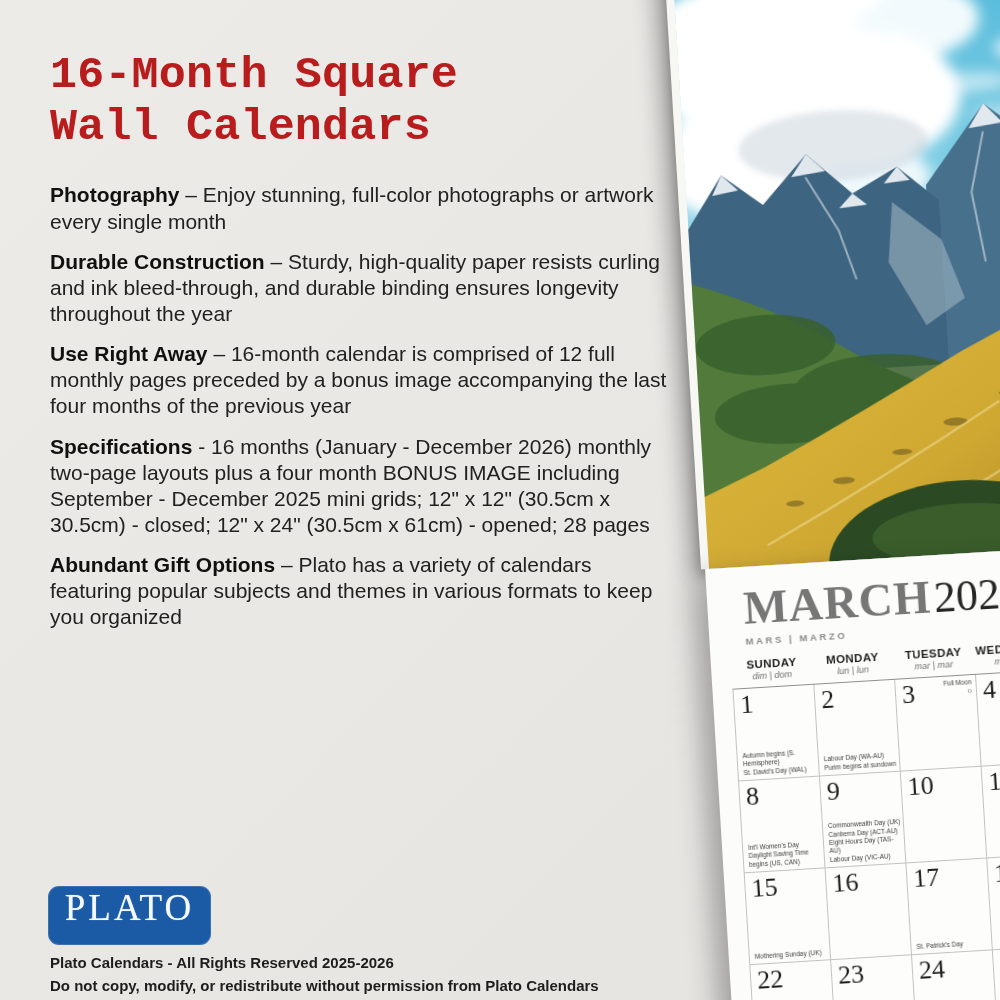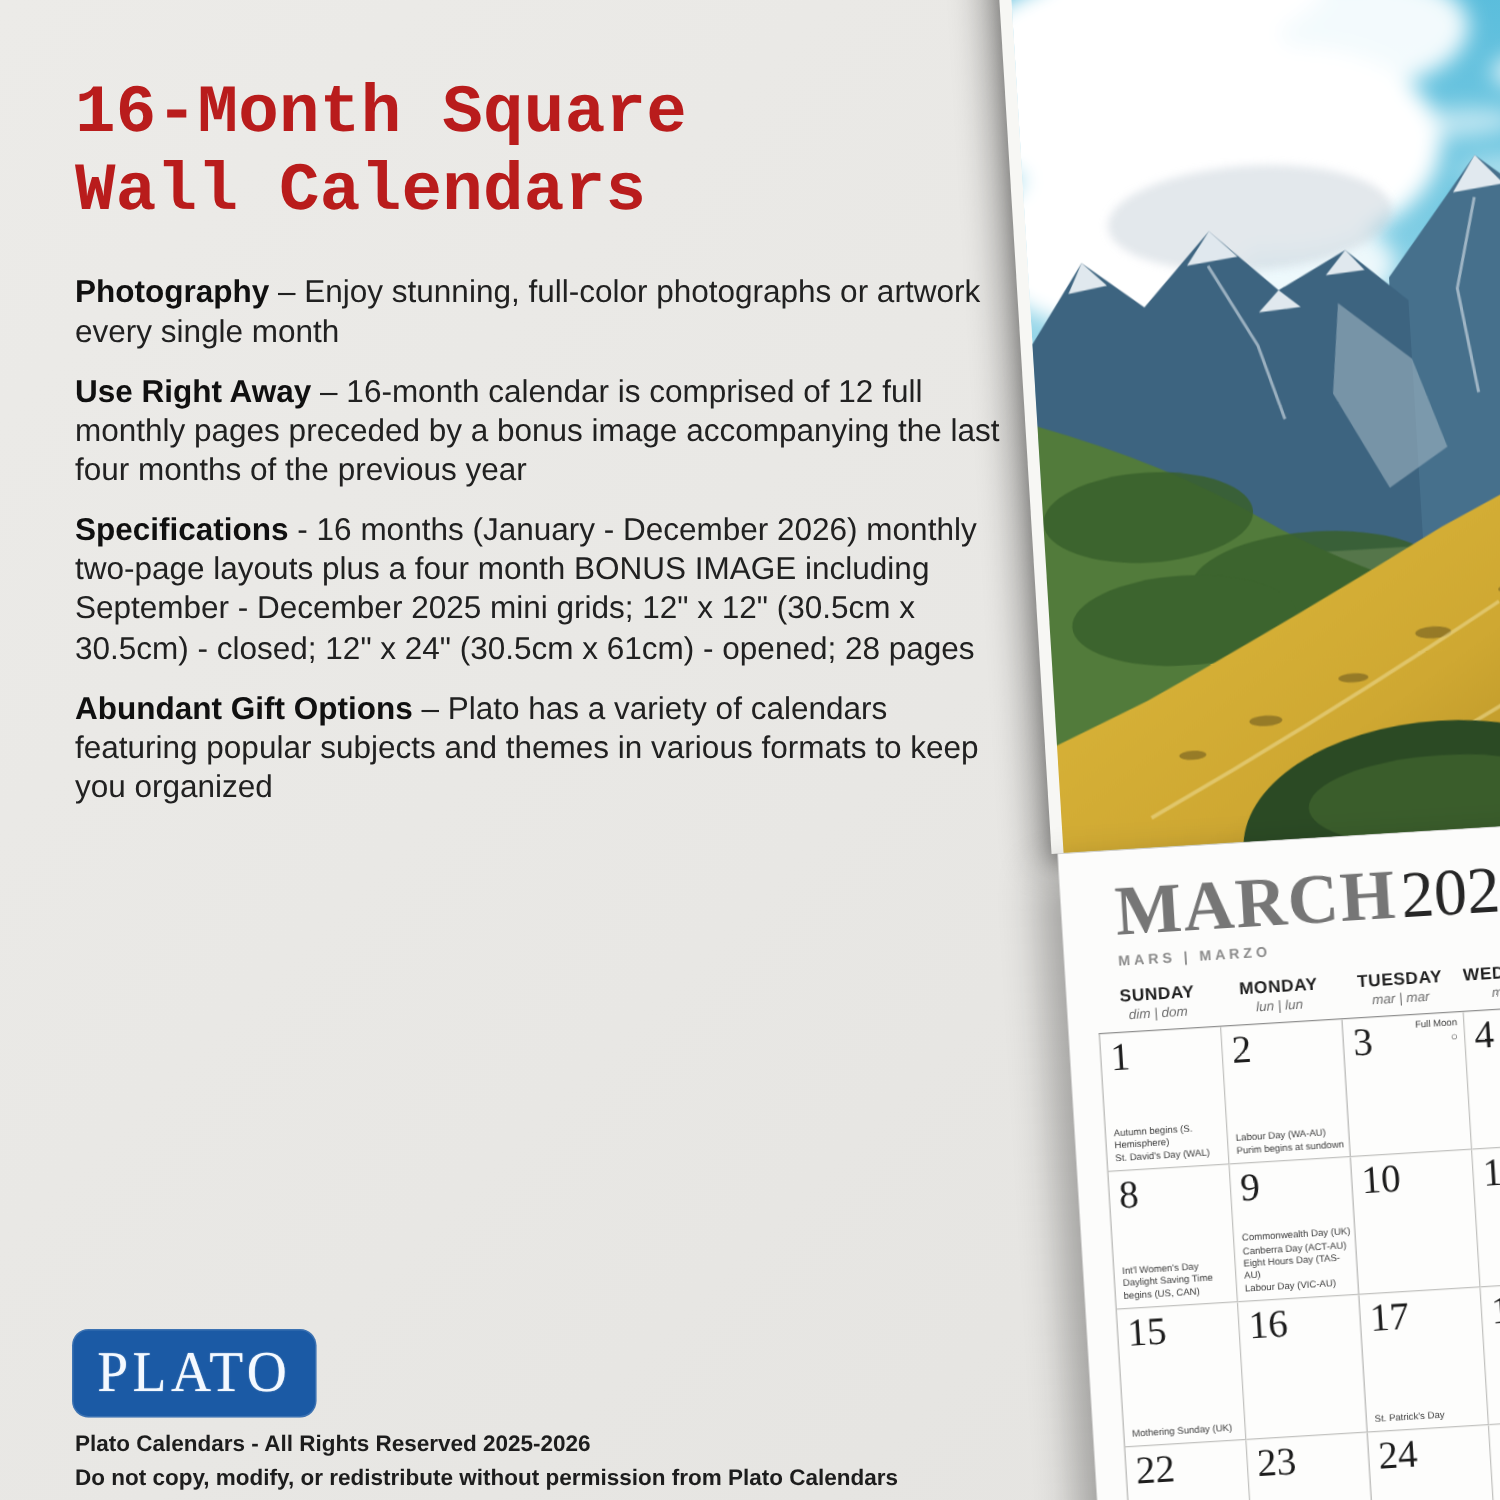--- a/index.html
+++ b/index.html
@@ -8,21 +8,21 @@
     background:linear-gradient(135deg,#ecebe8 0%,#e8e7e4 55%,#e4e3e0 100%);
     font-family:"Liberation Sans",sans-serif;color:#1c1c1c;
   }
   
   .left-panel{position:absolute;left:50px;top:50px;width:620px;}
   .page-title{margin:0 0 28px 0;font-size:45px;line-height:1.16;font-weight:700;color:#b91c1c;letter-spacing:.2px;font-family:Liberation Mono, monospace;}
   .page-title span{display:block;}
   .feature{margin:0 0 14px 0;font-size:21px;line-height:1.245;color:#212121;}
   .feature strong{font-weight:700;color:#101010;}
   .logo{position:absolute;left:-2px;top:836px;width:163px;height:59px;background:#1b5aa5;border-radius:11px;
-        display:flex;align-items:center;justify-content:center;box-shadow:inset 0 0 0 1px rgba(255,255,255,.15);}
+        display:flex;justify-content:center;box-shadow:inset 0 0 0 1px rgba(255,255,255,.15);}
   .logo span{font-family:"Liberation Serif",serif;color:#f4f9ff;font-size:37px;letter-spacing:3px;transform:scaleY(1.04);
         text-shadow:0 0 1px rgba(255,255,255,.6);}
   .footer{position:absolute;left:0;top:902px;font-size:15px;line-height:1.5;font-weight:600;color:#1d1d1d;}
   .footer div{white-space:nowrap;}
   
   .cal-stack{position:absolute;left:665px;top:-55px;width:480px;height:1300px;transform:rotate(-3.5deg);}
   .photo-page{position:absolute;left:38px;top:-8px;width:460px;height:620px;background:#f7f7f4;
         box-shadow:-12px 8px 22px rgba(0,0,0,.30),0 6px 12px rgba(0,0,0,.28);}
   .photo-page svg{position:absolute;left:8px;top:0;width:452px;height:620px;display:block;}
   .grid-page{position:absolute;left:42px;top:612px;width:560px;height:680px;background:#fcfcfb;
@@ -47,20 +47,21 @@
 </head>
 <body>
 
 <div class="left-panel">
   <h1 class="page-title">
     <span>16-Month Square</span>
     <span>Wall Calendars</span>
   </h1>
 
   <p class="feature"><strong>Photography</strong> <span>– Enjoy stunning, full-color photographs or artwork every single month</span></p>
+  <p class="feature"><strong>Durable Construction</strong> <span>– Sturdy, high-quality paper resists curling and ink bleed-through, and durable binding ensures longevity throughout the year</span></p>
   <p class="feature"><strong>Use Right Away</strong> <span>– 16-month calendar is comprised of 12 full monthly pages preceded by a bonus image accompanying the last four months of the previous year</span></p>
   <p class="feature"><strong>Specifications</strong> <span>- 16 months (January - December 2026) monthly two-page layouts plus a four month BONUS IMAGE including September - December 2025 mini grids; 12" x 12" (30.5cm x 30.5cm) - closed; 12" x 24" (30.5cm x 61cm) - opened; 28 pages</span></p>
   <p class="feature"><strong>Abundant Gift Options</strong> <span>– Plato has a variety of calendars featuring popular subjects and themes in various formats to keep you organized</span></p>
 
   <div class="logo">
     <span>PLATO</span>
   </div>
   <div class="footer">
     <div>Plato Calendars - All Rights Reserved 2025-2026</div>
     <div>Do not copy, modify, or redistribute without permission from Plato Calendars</div>

